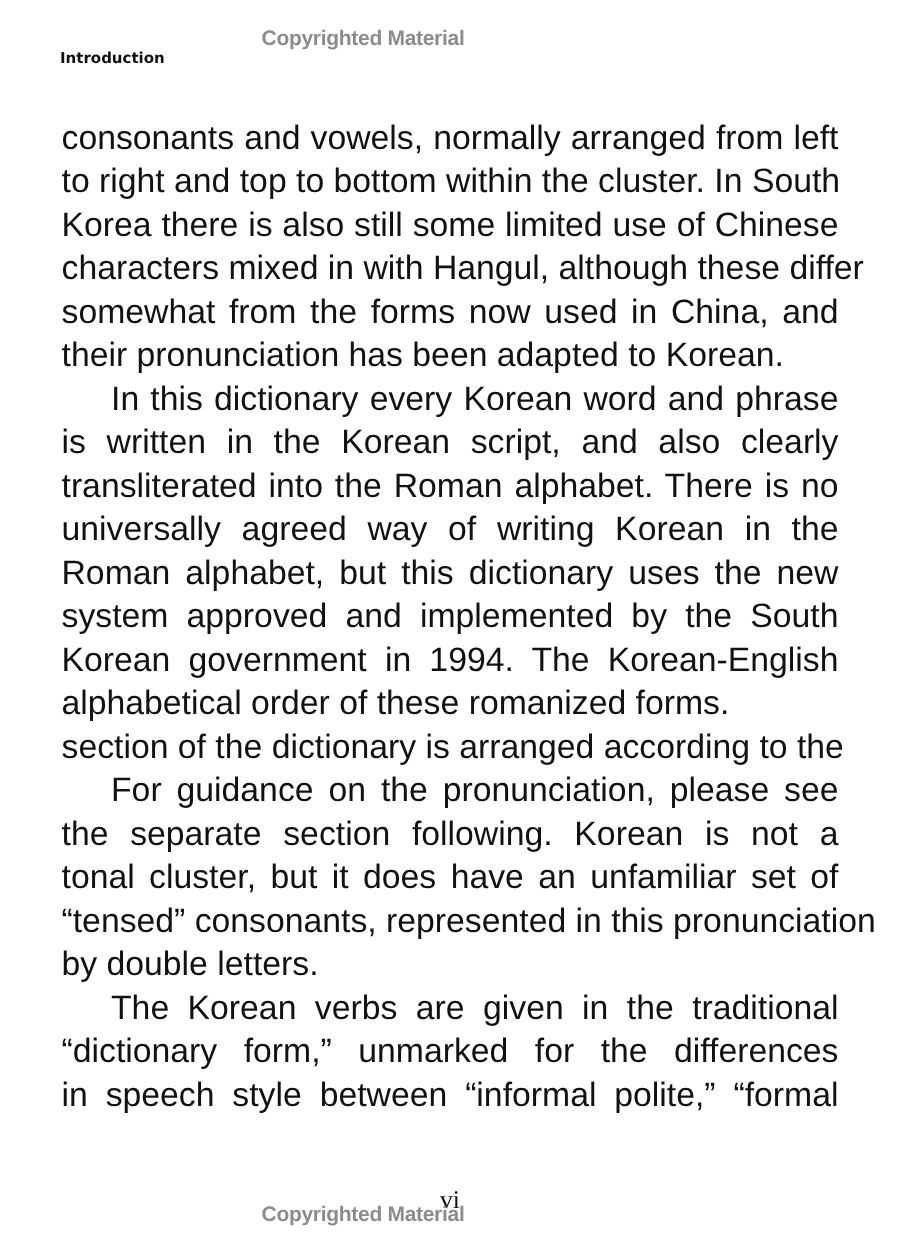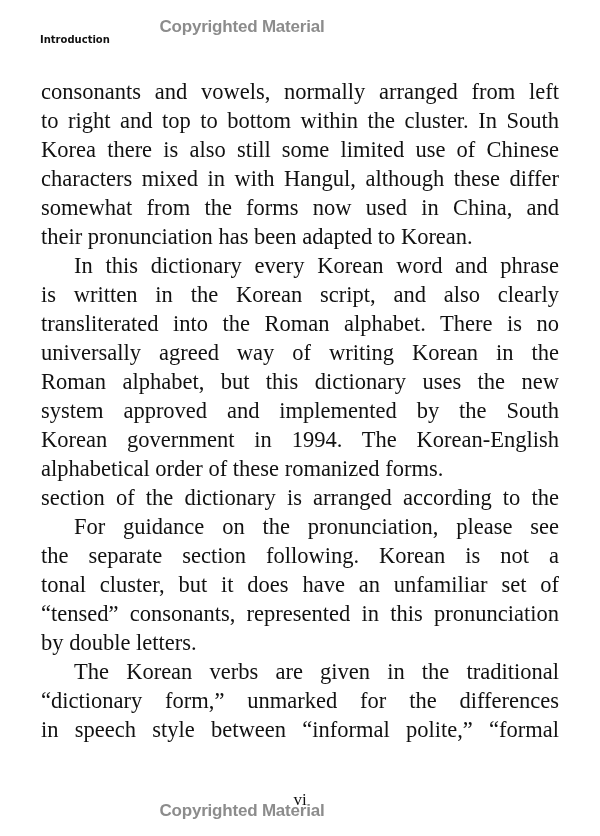--- a/index.html
+++ b/index.html
@@ -12,42 +12,42 @@
       height: 836px;
       position: relative;
       overflow: hidden;
     }
     .watermark {
       position: absolute;
       left: 0;
       width: 484px;
       text-align: center;
       font-family: "Liberation Sans", sans-serif;
-      font-size: 17px;
+      font-size: 14px;
       font-weight: bold;
       color: #8c8c8c;
       letter-spacing: -0.2px;
     }
     .watermark.top { top: 17px; }
     .watermark.bottom { top: 801px; }
     .running-head {
       position: absolute;
       left: 40px;
       top: 34px;
       font-family: "DejaVu Sans", sans-serif;
       font-size: 10px;
       font-weight: bold;
       color: #111111;
     }
     .body-text {
       position: absolute;
       left: 41px;
       top: 77px;
       width: 518px;
-      font-family: Liberation Serif, serif;
+      font-family: Liberation Sans, sans-serif;
       font-size: 22.5px;
       color: #111111;
     }
     .line {
       height: 29px;
       line-height: 29px;
       white-space: nowrap;
       text-align: justify;
       text-align-last: justify;
       overflow: visible;

